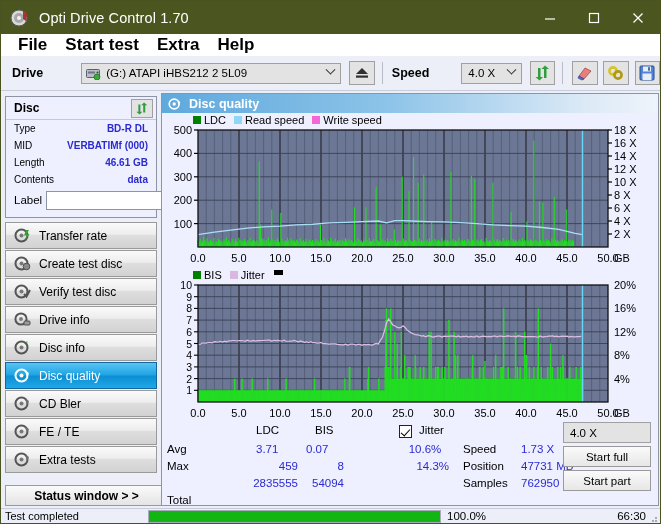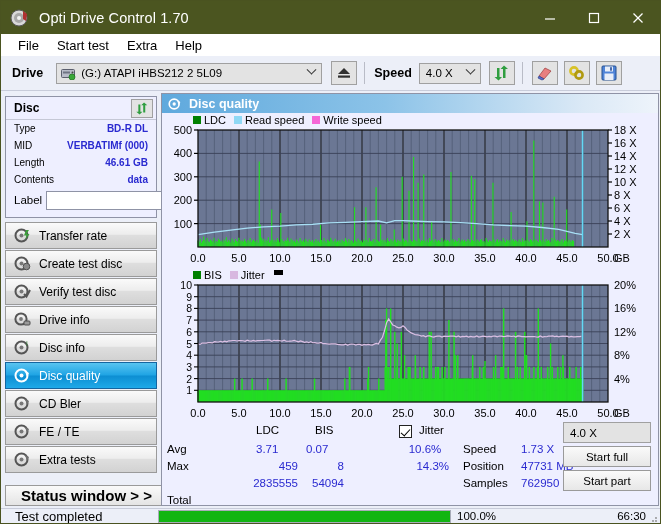--- a/index.html
+++ b/index.html
@@ -38,37 +38,37 @@
   }
   #wbtns { position: absolute; right: 0; top: 0; display: flex; }
 
   
   #menubar {
     position: absolute; left: 0; top: 33px; width: 659px; height: 22px;
     background: #ffffff; display: flex; align-items: center;
     padding-left: 8px;
   }
   .menu-item {
-    font-size: 13px; color: #000; padding: 2px 9px; white-space: nowrap;
+    font-size: 17px; color: #000; padding: 2px 9px; white-space: nowrap; font-weight: bold;
   }
 
   
   #toolbar {
     position: absolute; left: 0; top: 55px; width: 659px; height: 35px;
     background: #eceff8; display: flex; align-items: center;
     border-bottom: 1px solid #c8ccda;
   }
   #drive-label {
     font-size: 12.5px; font-weight: bold; color: #000;
     margin-left: 11px; margin-right: 13px;
   }
   .combo {
     background: #e3e3e3; border: 1px solid #a0a0a0;
     height: 21px; display: flex; align-items: center;
-    font-size: 11.5px; color: #000; position: relative;
+    font-size: 11.5px; color: #000; position: relative; margin-left: 25px;
   }
   .combo .caret {
     position: absolute; right: 6px; top: 50%;
     width: 7px; height: 7px; margin-top: -4px;
     border-right: 1.4px solid #333; border-bottom: 1.4px solid #333;
     transform: rotate(45deg) translate(-2px,-2px);
   }
   #drive-combo { width: 266px; padding-left: 4px; }
   #drive-combo .dicon { width: 15px; height: 13px; margin-right: 5px; position:relative; flex:0 0 auto;}
   .tbtn {
@@ -119,21 +119,21 @@
     color: #ffffff; border-color: #1565a0;
   }
   .sbtn .sicon { width: 17px; height: 17px; margin-right: 8px; position: relative; flex: 0 0 auto;}
 
   
   #statuswin {
     position: absolute; left: 4px; top: 484px; width: 163px; height: 21px;
     background: linear-gradient(to bottom,#fafafa,#e4e4e4);
     border: 1px solid #9a9a9a;
     display: flex; align-items: center; justify-content: center;
-    font-size: 15px; font-weight: bold; color: #000;
+    font-size: 12px; font-weight: bold; color: #000;
   }
 
   
   #right {
     position: absolute; left: 160px; top: 92px; width: 498px; height: 413px;
     background: #eeefff; border: 1px solid #8f93a6;
   }
   #panel-head {
     height: 19px; background: linear-gradient(to right, #5fa9dd 0%, #8cc3e8 45%, #dbe9f6 85%, #eef4fb 100%);
     display: flex; align-items: center; padding-left: 6px;
@@ -176,21 +176,21 @@
     border: 1px solid #9a9a9a; font-size: 11.5px; color: #000;
     display: flex; align-items: center; justify-content: center;
   }
 
   
   #statusbar {
     position: absolute; left: 0; top: 507px; width: 659px; height: 15px;
     background: #eceff8; display: flex; align-items: center;
     border-top: 1px solid #c8ccda;
   }
-  #status-text { font-size: 13px; color: #000; margin-left: 14px; width: 140px;}
+  #status-text { font-size: 11px; color: #000; margin-left: 4px; width: 140px;}
   #prog-outer {
     width: 293px; height: 13px; background: #ffffff; border: 1px solid #a8acb8;
     position: relative; margin-left: 3px;
   }
   #prog-fill { height: 100%; background: #12b512; }
   #pct { font-size: 11.5px; color: #000; width: 70px; text-align: left; padding-left: 6px;}
   #elapsed { font-size: 11.5px; color: #000; position: absolute; right: 14px; }
   #grip { position: absolute; right: 2px; bottom: 1px; width: 10px; height: 10px; }
 </style>
 </head>

